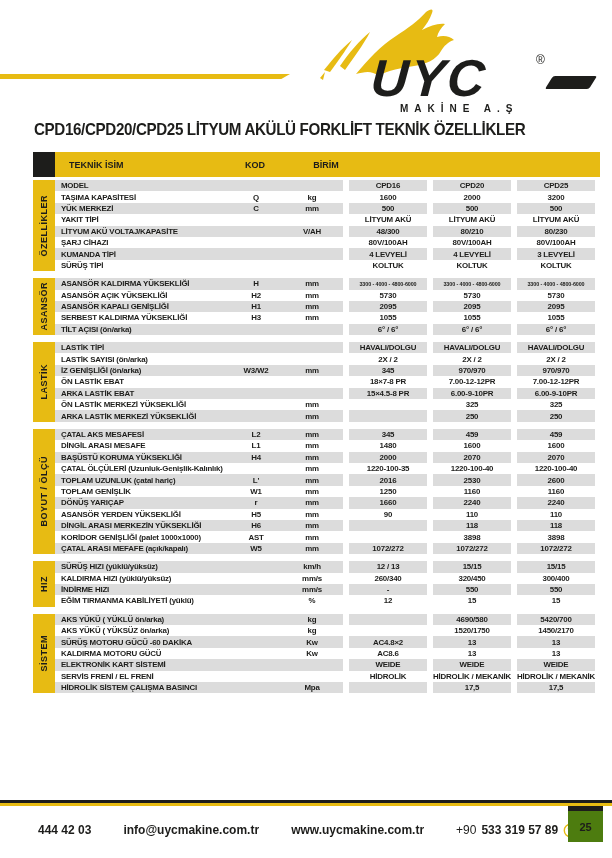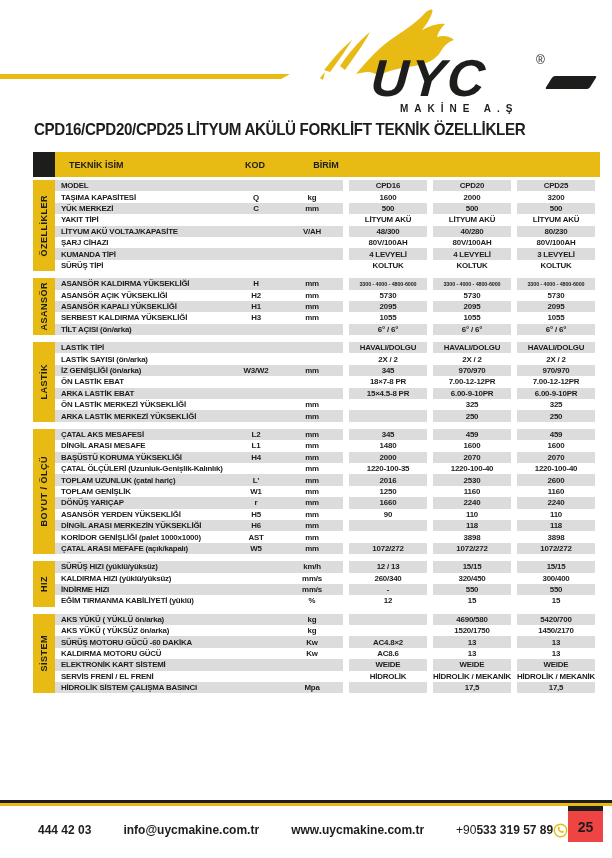--- a/index.html
+++ b/index.html
@@ -41,27 +41,27 @@
   .row.striped .c-code,.row.striped .c-unit{justify-content:center;}
   .row.striped .c-val{background:#dcdcdc;}
   .row.small-vals .c-val{font-size:5.4px;letter-spacing:-0.1px;}
 
   
   .footer-line-black{position:absolute;left:0;top:800px;width:612px;height:2.5px;background:#1d1d1b;}
   .footer-line-yellow{position:absolute;left:0;top:802.5px;width:612px;height:3px;background:#e7bb13;}
   .footer{position:absolute;left:38px;top:810px;width:520px;height:40px;display:flex;align-items:center;}
   .f-item{font-size:12px;font-weight:700;white-space:nowrap;}
   .f-sep{width:1.5px;height:36px;background:#e7bb13;margin:0 16px;align-self:flex-start;margin-top:2px;}
-  .f-mobile{display:flex;align-items:center;}
+  .f-mobile{display:flex;align-items:center;gap:5px;}
   .f-prefix{font-weight:400;}
   .wa-icon{display:inline-block;width:15px;height:15px;}
   .page-num{position:absolute;left:568px;top:806px;width:35px;}
   .page-num .bar{height:5px;background:#1d1d1b;}
-  .page-num .box{height:31px;background:#ef4444;display:flex;align-items:center;justify-content:center;
-        font-size:14px;font-weight:800;}
+  .page-num .box{height:31px;background:#4d7c0f;display:flex;align-items:center;justify-content:center;
+        font-size:11px;font-weight:800;}
 </style>
 </head>
 <body>
 
 <div class="page">
 
   <div class="top-yellow-bar"></div>
   <div class="top-black-dash"></div>
 
   <div class="logo">
@@ -132,21 +132,21 @@
               <div class="c-unit"></div>
               <div class="c-val">LİTYUM AKÜ</div>
               <div class="c-val">LİTYUM AKÜ</div>
               <div class="c-val">LİTYUM AKÜ</div>
             </div>
             <div class="row striped">
               <div class="c-name">LİTYUM AKÜ VOLTAJ/KAPASİTE</div>
               <div class="c-code"></div>
               <div class="c-unit">V/AH</div>
               <div class="c-val">48/300</div>
-              <div class="c-val">40/280</div>
+              <div class="c-val">80/210</div>
               <div class="c-val">80/230</div>
             </div>
             <div class="row">
               <div class="c-name">ŞARJ CİHAZI</div>
               <div class="c-code"></div>
               <div class="c-unit"></div>
               <div class="c-val">80V/100AH</div>
               <div class="c-val">80V/100AH</div>
               <div class="c-val">80V/100AH</div>
             </div>
@@ -183,21 +183,21 @@
             </div>
             <div class="row">
               <div class="c-name">ASANSÖR AÇIK YÜKSEKLİĞİ</div>
               <div class="c-code">H2</div>
               <div class="c-unit">mm</div>
               <div class="c-val">5730</div>
               <div class="c-val">5730</div>
               <div class="c-val">5730</div>
             </div>
             <div class="row striped">
-              <div class="c-name">ASANSÖR KAPALI YÜKSEKLİĞİ</div>
+              <div class="c-name">ASANSÖR KAPALI GENİŞLİĞİ</div>
               <div class="c-code">H1</div>
               <div class="c-unit">mm</div>
               <div class="c-val">2095</div>
               <div class="c-val">2095</div>
               <div class="c-val">2095</div>
             </div>
             <div class="row">
               <div class="c-name">SERBEST KALDIRMA YÜKSEKLİĞİ</div>
               <div class="c-code">H3</div>
               <div class="c-unit">mm</div>

